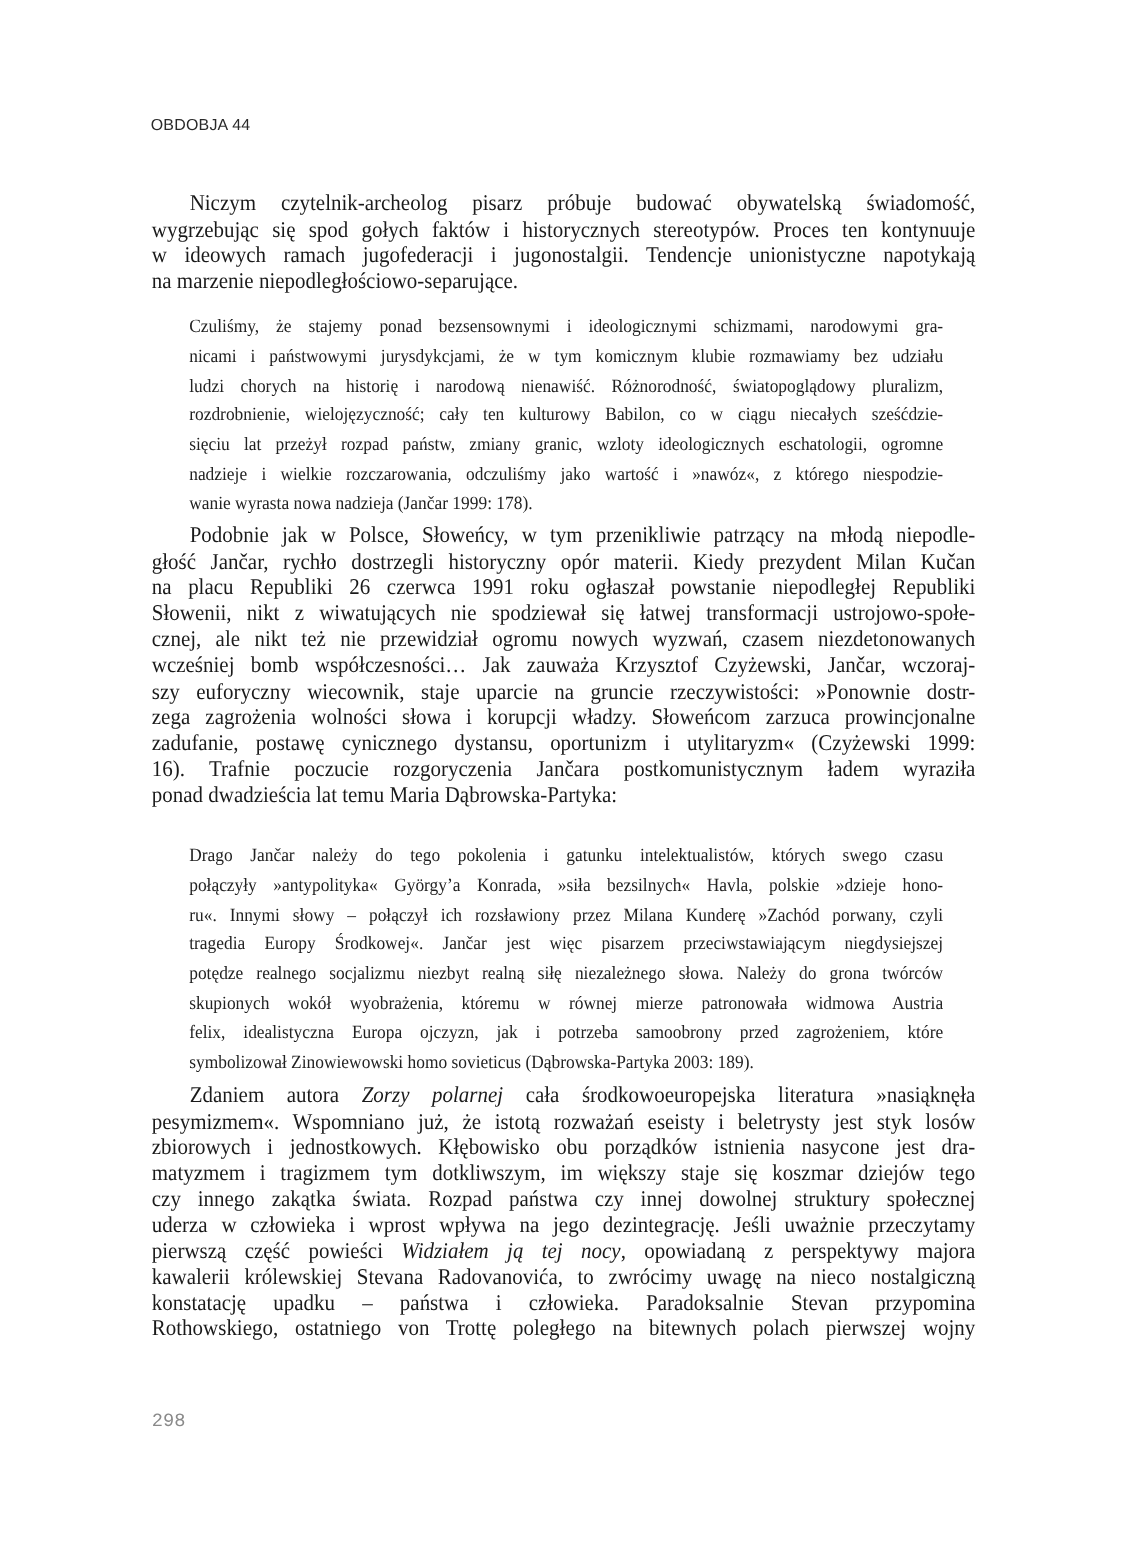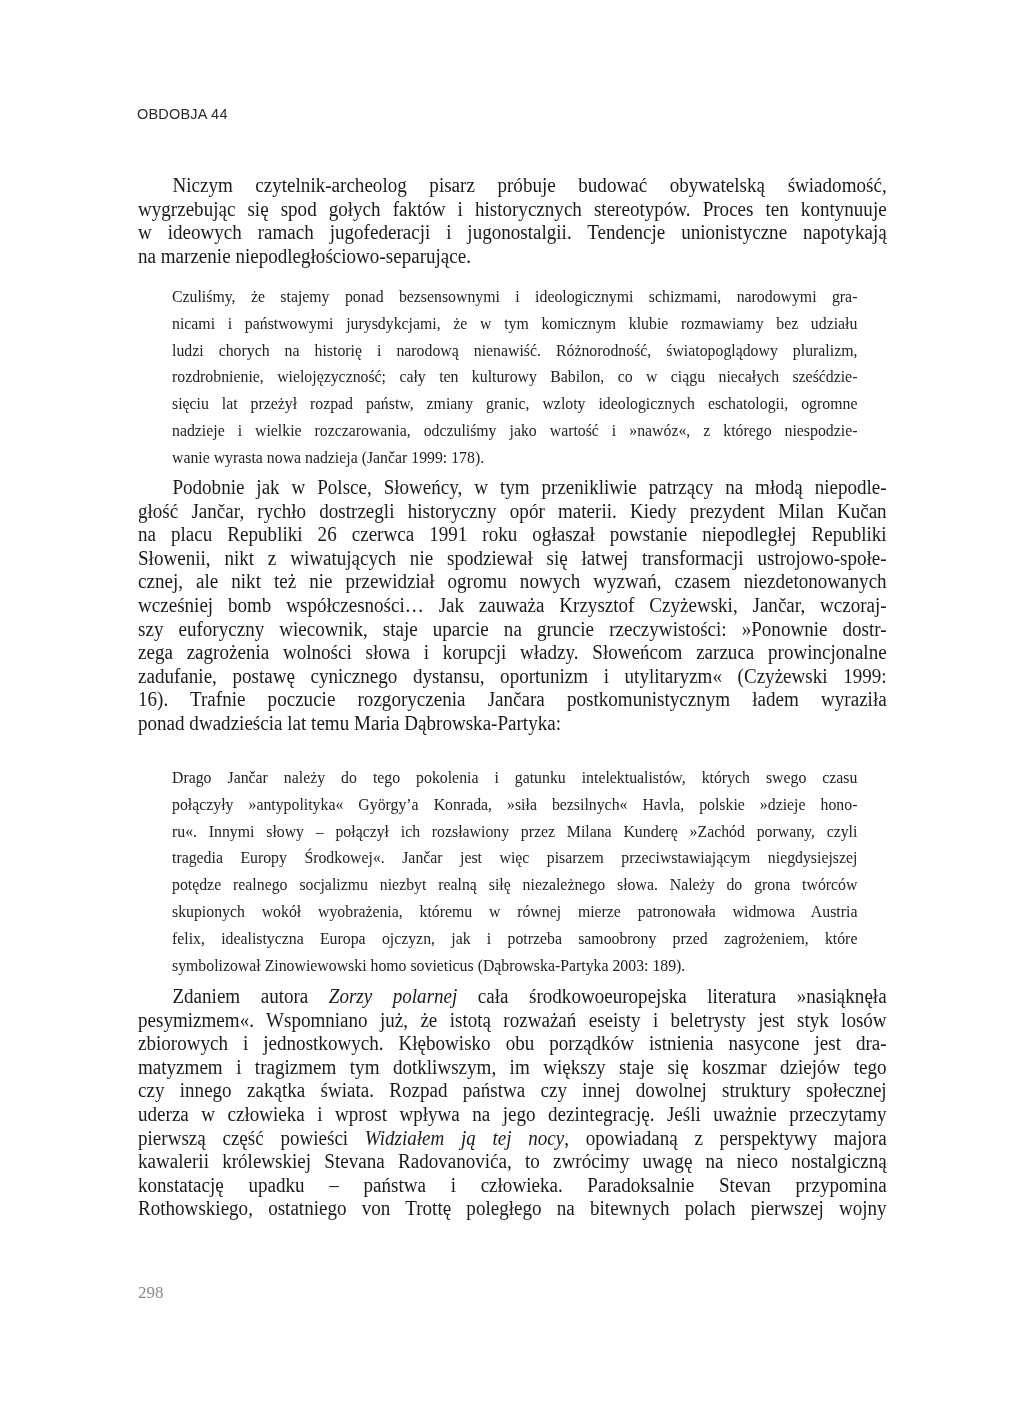--- a/index.html
+++ b/index.html
@@ -18,21 +18,21 @@
     overflow: visible;
   }
   .para .line.last { text-align-last: left; }
   .body { font-size: 20.5px; line-height: 23.6px; transform: scaleX(0.93); transform-origin: left top; width: 805px; }
   .body .line { height: 23.6px; }
   .body .indent { padding-left: 37px; }
   .quote { left: 172px; font-size: 17px; line-height: 26.8px; width: 737px; transform: scaleX(0.93); transform-origin: left top; color: #222; }
   .quote .line { height: 26.8px; }
   .folio {
     position: absolute; left: 138px; top: 1283px;
-    font-family: Liberation Serif, serif; font-size: 17px; color: #8a8a8a;
+    font-family: Liberation Mono, monospace; font-size: 17px; color: #8a8a8a;
   }
   em { font-style: italic; }
 </style>
 </head>
 <body>
 
 <div class="page">
   <div class="running-head">OBDOBJA 44</div>
 
   <div class="para body" style="top:174px;">

